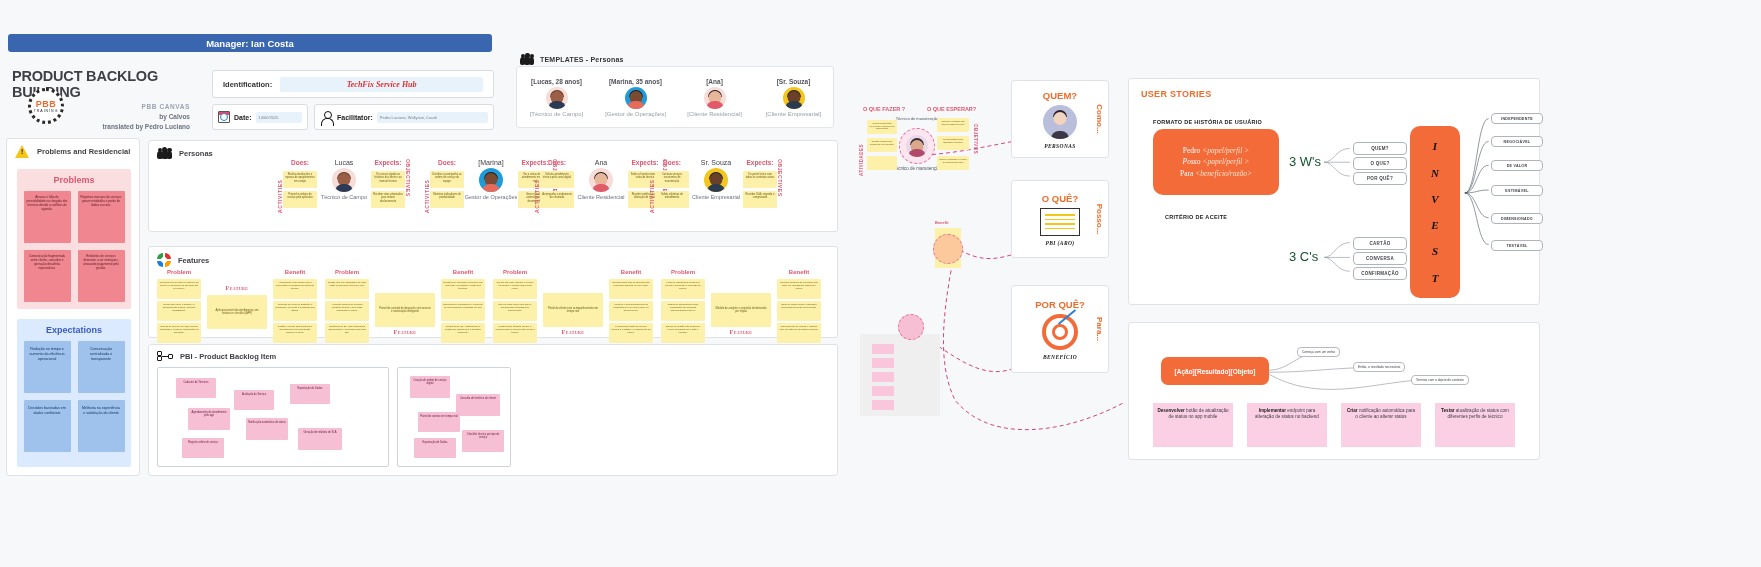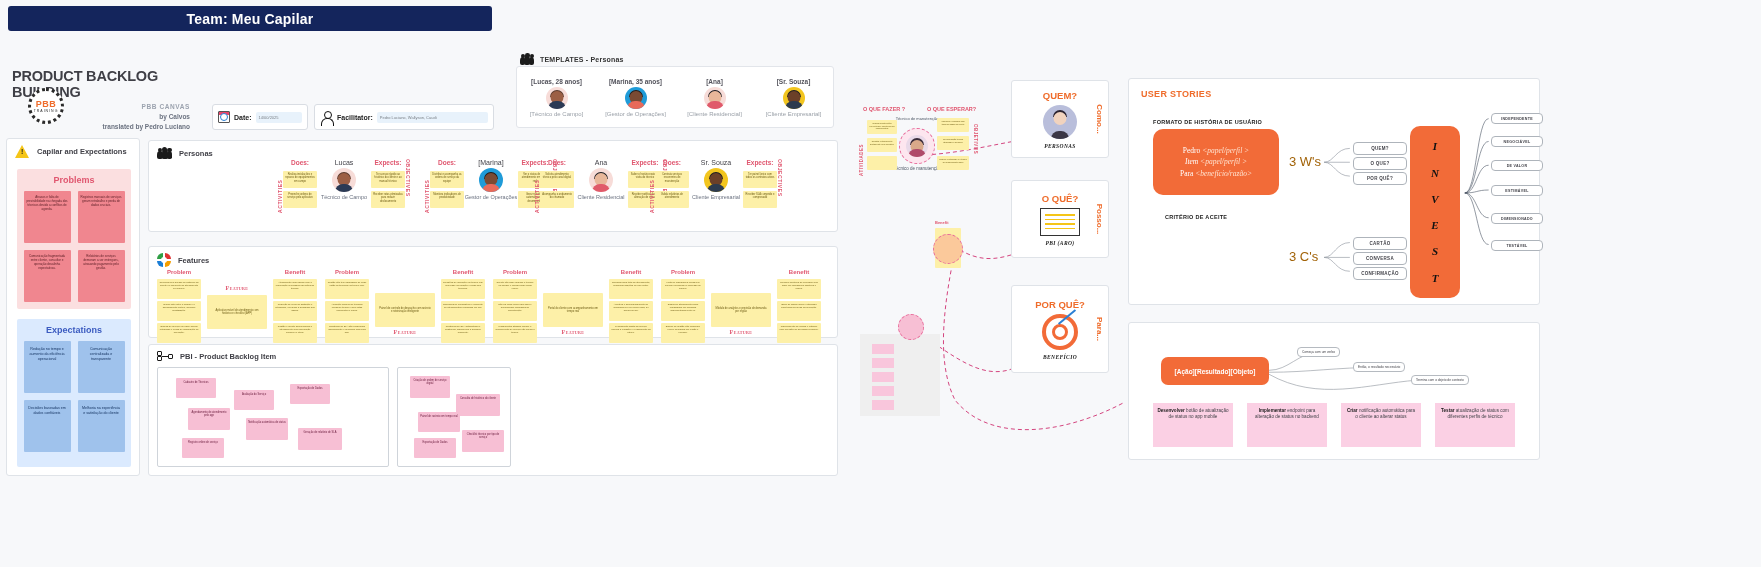--- a/index.html
+++ b/index.html
@@ -219,21 +219,21 @@
                 color:#fff; display:flex; flex-direction:column; justify-content:center;}
   .orange-box .ln { font-family:"Liberation Serif", serif; font-size:7.5px;
                     text-align:center; line-height:1.5;}
   .orange-box .ln em { color:#ffe2cf; font-style:italic;}
   .crit-line { display:flex; align-items:center; gap:5px; padding:1.5px 0 1.5px 12px;
                font-family:"Liberation Serif", serif; font-size:7.5px;}
   .chk { width:7px;height:7px;background:#dbe9f5;border:1px solid #7aa7cc;
          border-radius:1px; flex:none; position:relative;}
   .chk:after{content:"";position:absolute;left:1.5px;top:0.5px;width:2px;height:4px;
     border:solid #2b6ca3;border-width:0 1.2px 1.2px 0;transform:rotate(42deg);}
-  .ww { position:absolute; font-size:13px; color:#a16207; font-family:"Liberation Sans", sans-serif;}
+  .ww { position:absolute; font-size:13px; color:#14532d; font-family:"Liberation Sans", sans-serif;}
   .pill { position:absolute; border:1px solid #aeb4bb; border-radius:4px; background:#fff;
           font-size:4.5px; font-weight:700; color:#3f3f46; display:flex;
           align-items:center; justify-content:center; letter-spacing:.3px;}
   .invest { position:absolute; left:1410px; top:126px; width:50px; height:172px;
             background:#f26b38; border-radius:10px; display:flex; flex-direction:column;
             align-items:center; justify-content:space-evenly; }
   .invest b { font-size:11px; color:#111; font-style:italic; font-family:"Liberation Serif", serif;}
 
   
   .br-panel { position:absolute; left:1128px; top:322px; width:412px; height:138px;
@@ -247,35 +247,39 @@
           font-size:4.6px; color:#3f3f46; text-align:center; padding:5px 4px;
           line-height:1.4;}
   .task b { color:#1b1b1b;}
   svg.conn { position:absolute; inset:0; width:100%; height:100%; pointer-events:none;}
 </style>
 </head>
 <body>
 
 <div class="board">
 
-  <div class="banner-team">Team: Meu Capilar</div>
+  <div class="banner-mgr">Manager: Ian Costa</div>
 
   <div class="pbb-title">
     <div class="t1">PRODUCT BACKLOG BUILDING</div>
     <div class="pbb-sub">
       <div class="grey">PBB CANVAS</div>
       <div>by Calvos</div>
       <div>translated by Pedro Luciano</div>
     </div>
   </div>
   <div class="pbb-logo">
     <b>PBB</b>
     <i>TRAINING</i>
   </div>
 
+  <div class="card ident">
+    <span class="lbl">Identification:</span>
+    <span class="val">TechFix Service Hub</span>
+  </div>
   <div class="card datebox">
     <span class="ico-cal"></span>
     <span class="minilbl">Date:</span>
     <span class="minival">14/00/2025</span>
   </div>
   <div class="card facbox">
     <span class="ico-person"></span>
     <span class="minilbl">Facilitator:</span>
     <span class="minival">Pedro Luciano, Wallyson, Caudi</span>
   </div>
@@ -326,21 +330,21 @@
         <span class="face" style="background:#6b4028"></span>
         <span class="body" style="background:#2d3b4e"></span>
       </span>
       <span class="rl">[Cliente Empresarial]</span>
     </div>
   </div>
 
   <div class="left-col">
     <div class="panel-hd">
       <span class="warn-ico"></span>
-      <span class="t">Capilar and Expectations</span>
+      <span class="t">Problems and Residencial</span>
     </div>
     <div class="prob-box">
       <div class="ttl">Problems</div>
       <div class="note-grid">
         <div class="n-pink">Atrasos e falta de previsibilidade na chegada dos técnicos devido a conflitos de agenda.</div>
         <div class="n-pink">Registros manuais de serviços geram retrabalho e perda de dados cruciais.</div>
         <div class="n-pink">Comunicação fragmentada entre cliente, consultor e operação desalinha expectativas.</div>
         <div class="n-pink">Relatórios de serviços demoram a ser entregues, atrasando pagamento pelo gestão.</div>
       </div>
     </div>
@@ -656,21 +660,21 @@
   <div class="us-panel">
     <div class="us-ttl">USER STORIES</div>
     <div class="us-sub" style="left:24px;top:40px">FORMATO DE HISTÓRIA DE USUÁRIO</div>
 
     <div class="orange-box" style="left:24px;top:50px;width:126px;height:66px">
       <div class="ln">
         <span>Pedro</span>
         <em>&lt;papel/perfil &gt;</em>
       </div>
       <div class="ln">
-        <i>Item</i>
+        <i>Posso</i>
         <em>&lt;papel/perfil &gt;</em>
       </div>
       <div class="ln">
         <span>Para</span>
         <em>&lt;benefício/razão&gt;</em>
       </div>
     </div>
     <div class="ww" style="left:160px;top:75px">3 W's</div>
     <svg class="conn" viewBox="0 0 412 227">
       <path d="M196,84 C206,84 208,70 222,70" stroke="#9aa0a8" stroke-width=".7" fill="none"></path>

